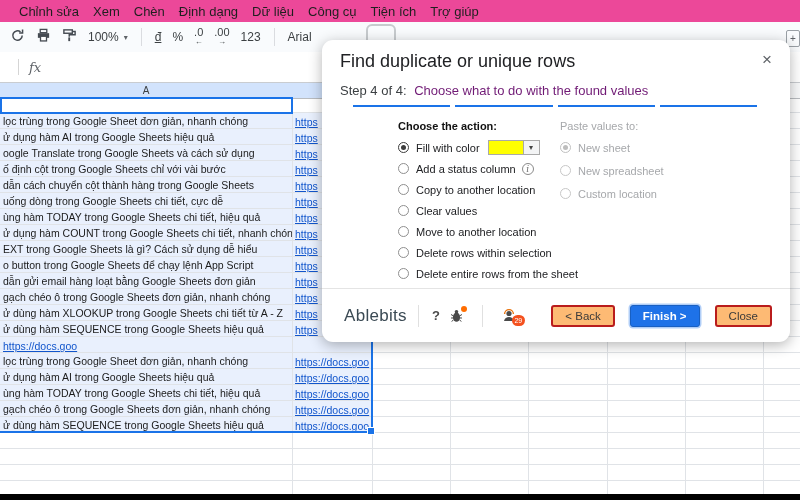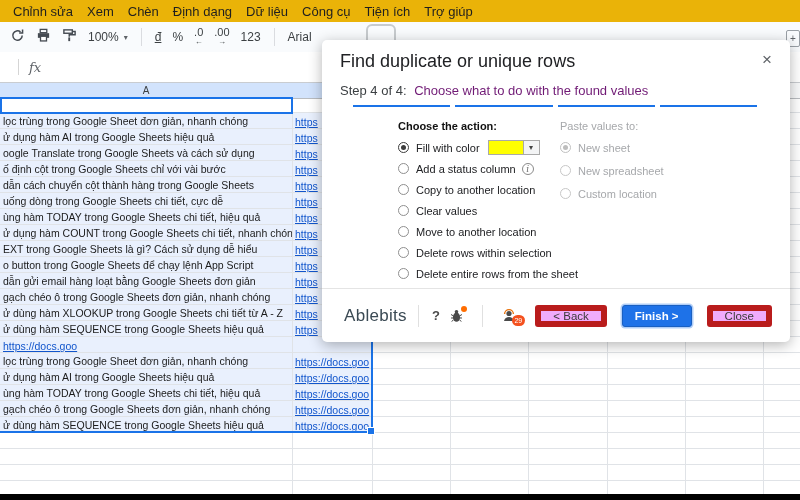--- a/index.html
+++ b/index.html
@@ -1,21 +1,21 @@
 <!DOCTYPE html>
 <html><head>
 <meta charset="utf-8">
 <style>
   html,body{margin:0;padding:0;}
   .app{position:relative;width:800px;height:500px;background:#fff;overflow:hidden;
        font-family:"Liberation Sans",sans-serif;-webkit-font-smoothing:antialiased;}
 
   
-  .menubar{position:absolute;top:0;left:0;right:0;height:22px;background:#eab308;
-           display:flex;align-items:center;padding-left:6px;font-size:13px;color:#1f1f1f;}
+  .menubar{position:absolute;top:0;left:0;right:0;height:22px;background:#ec4899;
+           display:flex;align-items:center;padding-left:12px;font-size:13px;color:#1f1f1f;}
   .menu-item{padding:0 7px;cursor:default;}
 
   
   .toolbar{position:absolute;top:22px;left:0;right:0;height:30px;background:#f9fbfd;
            display:flex;align-items:center;padding-left:10px;font-size:12px;color:#3c4043;gap:11px;}
   .tb-sep{width:1px;height:18px;background:#dadce0;margin:0 2px;}
   .tb-zoom{display:flex;align-items:center;gap:5px;}
   .tb-zoom .arr{font-size:8px;color:#5f6368;}
   .tb-dec{display:inline-flex;flex-direction:column;align-items:center;line-height:9px;font-size:11px;}
   .tb-dec .darr{font-size:8px;color:#3c4043;}
@@ -50,21 +50,21 @@
           line-height:16px;padding-left:3px;box-sizing:border-box;}
   .cell-b{width:80px;overflow:hidden;white-space:nowrap;line-height:16px;padding-left:3px;box-sizing:border-box;}
   .link{color:#1155cc;text-decoration:underline;font-size:10.5px;}
   .sel-right{position:absolute;left:371px;top:97px;width:2px;height:336px;background:#1a73e8;}
   .sel-bottom{position:absolute;left:0;top:431px;width:373px;height:2px;background:#1a73e8;}
   .fill-handle{position:absolute;left:367px;top:427px;width:6px;height:6px;background:#1a73e8;border:1px solid #fff;}
   .bottom-bar{position:absolute;left:0;top:494px;width:800px;height:6px;background:#000;}
 
   
   .dialog{position:absolute;left:322px;top:40px;width:468px;height:302px;background:#fff;
-          border-radius:5px;box-shadow:0 3px 14px rgba(0,0,0,.3);z-index:10;}
+          border-radius:11px;box-shadow:0 3px 14px rgba(0,0,0,.3);z-index:10;}
   .dlg-title{position:absolute;left:18px;top:11px;font-size:18px;color:#202124;}
   .dlg-close{position:absolute;right:18px;top:11px;font-size:17px;color:#5f6368;cursor:default;line-height:18px;}
   .dlg-step{position:absolute;left:18px;top:43px;font-size:13px;color:#3c4043;}
   .dlg-step .blue{color:#701a75;margin-left:4px;}
   .progress{position:absolute;left:31px;right:33px;top:65px;display:flex;gap:5px;}
   .progress .seg{flex:1;height:2px;background:#1a73e8;}
 
   .col-left{position:absolute;left:76px;top:80px;}
   .col-right{position:absolute;left:238px;top:80px;}
   .group-label{font-size:11px;font-weight:bold;color:#111;margin-bottom:9px;}
@@ -91,21 +91,21 @@
   .brand{font-size:17px;color:#3b4a54;font-weight:500;letter-spacing:.3px;}
   .f-sep{width:1px;height:22px;background:#e0e0e0;margin:0 11px;}
   .help{font-size:13px;color:#4a4a4a;font-weight:bold;padding:0 2px;}
   .icon-wrap{position:relative;margin:0 7px;display:flex;}
   .dot{position:absolute;right:-3px;top:-3px;width:6px;height:6px;border-radius:50%;background:#ff6d00;}
   .badge{position:absolute;right:-8px;bottom:-3px;min-width:11px;height:11px;border-radius:6px;background:#f4511e;
          color:#fff;font-size:7px;display:flex;align-items:center;justify-content:center;padding:0 1px;}
   .spacer{flex:1;}
   .btn{height:22px;padding:0 12px;border-radius:3px;font-size:11.5px;display:flex;align-items:center;
        cursor:default;box-sizing:border-box;}
-  .btn-sec{background:#f0abfc;border:6px solid #b91c1c;color:#3a3a3a;}
+  .btn-sec{background:#fdba74;border:2px solid #b91c1c;color:#3a3a3a;}
   .btn-primary{background:#1e72e8;border:1px solid #1960c2;color:#fff;font-weight:bold;
                box-shadow:0 0 0 1.5px rgba(32,114,232,.35);margin:0 15px;}
 </style>
 </head>
 <body>
 
 <div class="app">
 
   <div class="menubar">
 

